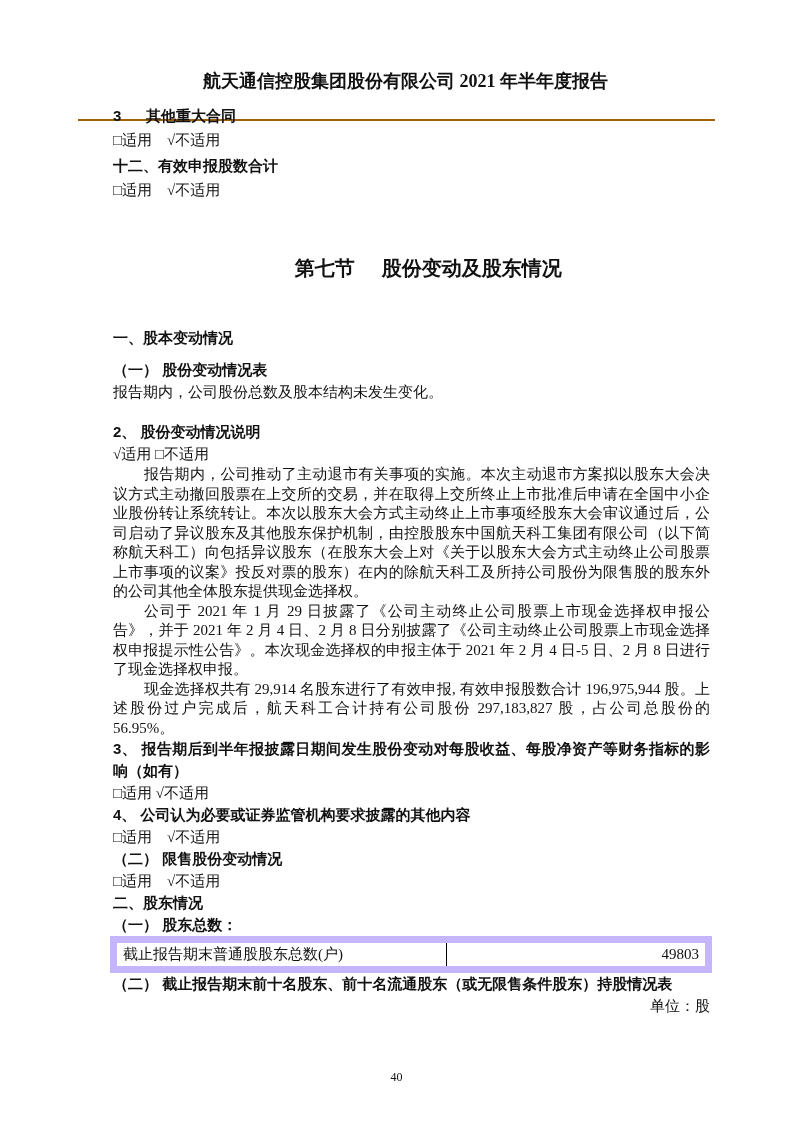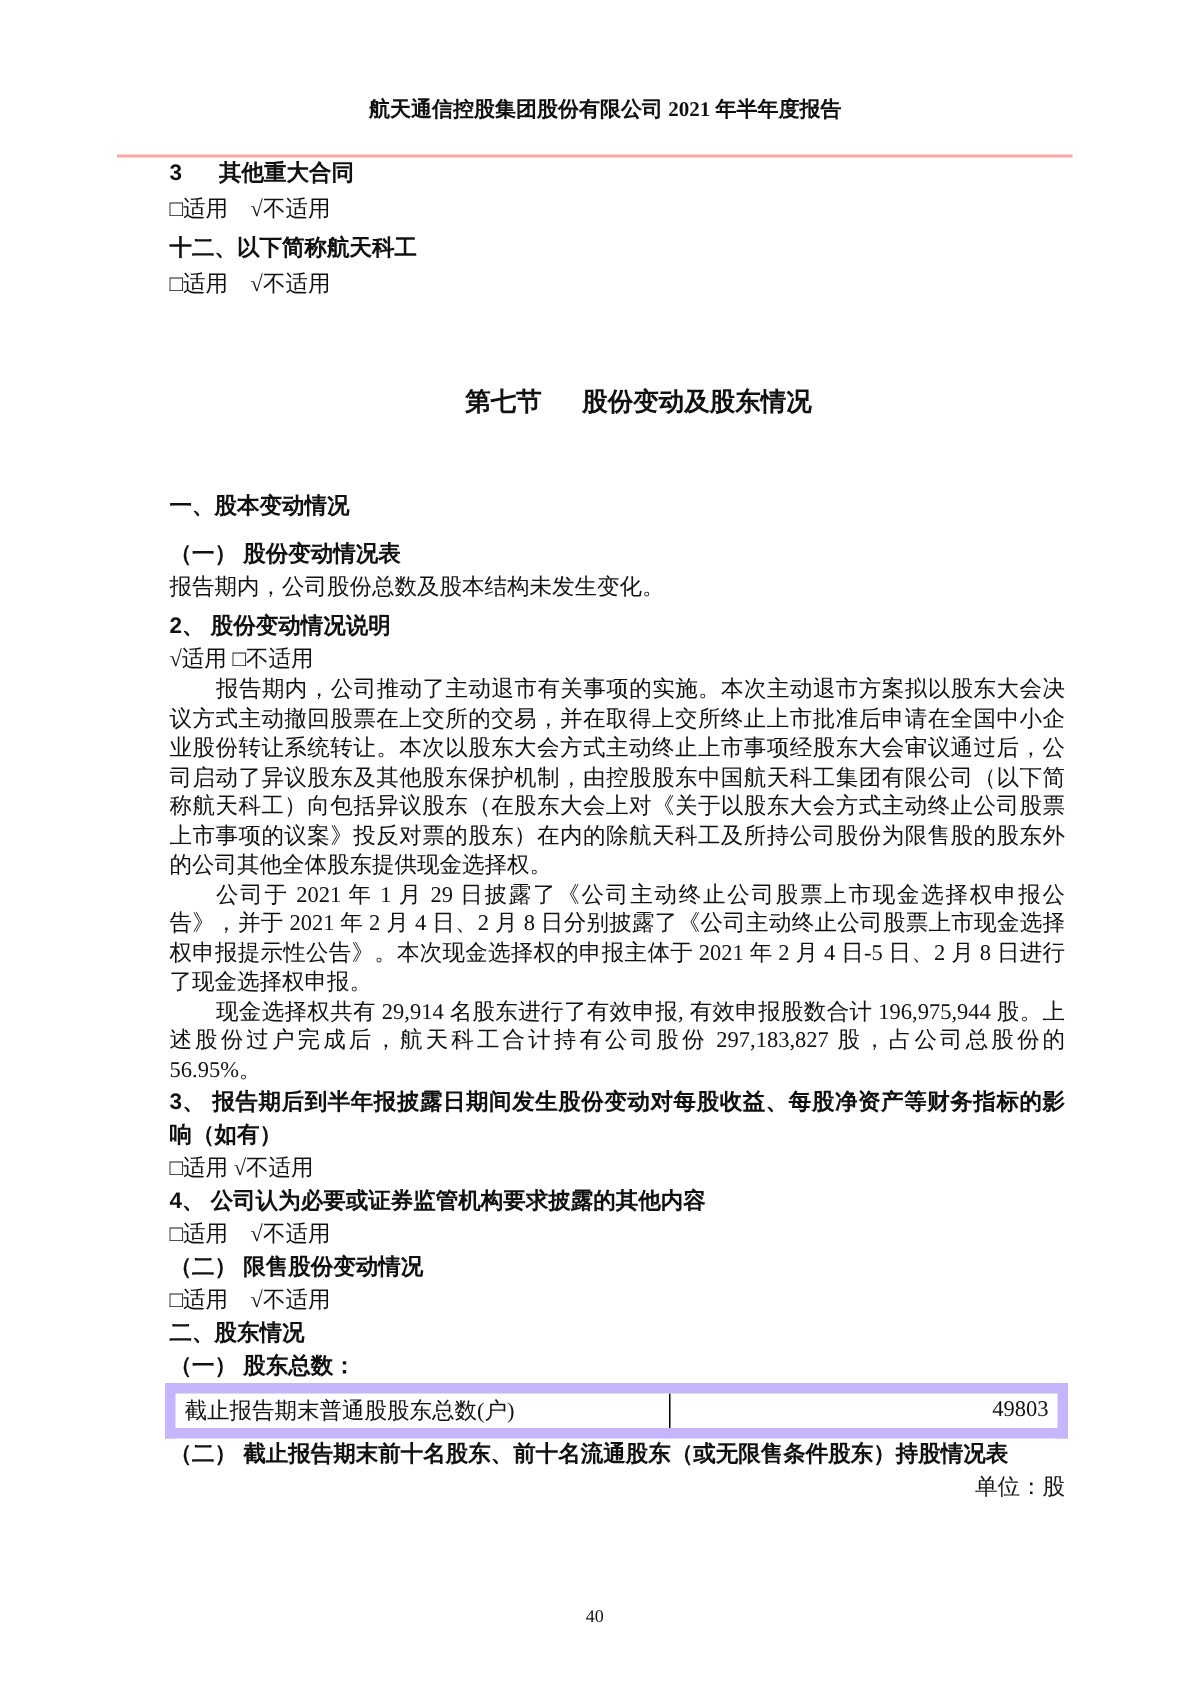--- a/index.html
+++ b/index.html
@@ -12,53 +12,53 @@
     color: #111111;
     font-family: "Liberation Serif", "DejaVu Serif", serif;
     overflow: hidden;
   }
   .report-header {
     position: absolute;
     top: 48px;
     left: 78px;
     right: 78px;
     text-align: center;
-    font-size: 14px;
+    font-size: 18px;
     font-weight: bold;
     padding-bottom: 5px;
-    border-bottom: 2px solid #fca5a5;
+    border-bottom: 2px solid #a16207;
     white-space: pre-wrap;
   }
   .content {
     position: absolute;
     top: 103px;
     left: 113px;
     right: 83px;
     font-size: 15px;
   }
   .content div, .content p { white-space: pre-wrap; }
   .bold-head {
     font-weight: bold;
     font-family: "Liberation Sans", "DejaVu Sans", sans-serif;
     line-height: 25px;
     margin: 0;
   }
   .app-line { line-height: 25px; }
   .chapter {
     margin-top: 26px;
     text-align: center;
-    font-size: 17px;
+    font-size: 20px;
     font-weight: bold;
     font-family: "Liberation Sans", "DejaVu Sans", sans-serif;
     line-height: 26px;
   }
   .chapter .chapter-num { margin-right: 27px; }
   .mt18 { margin-top: 18px; }
   .mt7  { margin-top: 7px; }
-  .mt14 { margin-top: 2px; }
+  .mt14 { margin-top: 16px; }
   .mt11 { margin-top: 11px; }
   .mt20 { margin-top: 20px; }
   .mt16 { margin-top: 16px; }
   .mt4  { margin-top: 4px; }
   .body-line { line-height: 21px; margin: 0; }
   .para {
     margin: 0;
     line-height: 19.5px;
     text-align: justify;
     text-indent: 31px;
@@ -104,21 +104,21 @@
 
   <div class="report-header">
     <span>航天通信控股集团股份有限公司 2021 年半年度报告</span>
   </div>
 
   <div class="content">
 
     <div class="bold-head"><span class="num-gap">3</span><span>其他重大合同</span></div>
     <div class="app-line">□适用　√不适用</div>
 
-    <div class="bold-head">十二、以下简称航天科工</div>
+    <div class="bold-head">十二、有效申报股数合计</div>
     <div class="app-line">□适用　√不适用</div>
 
     <div class="chapter">
       <span class="chapter-num">第七节</span><span>股份变动及股东情况</span>
     </div>
 
     <div class="bold-head mt18">一、股本变动情况</div>
 
     <div class="bold-head mt7">（一） 股份变动情况表</div>
 

